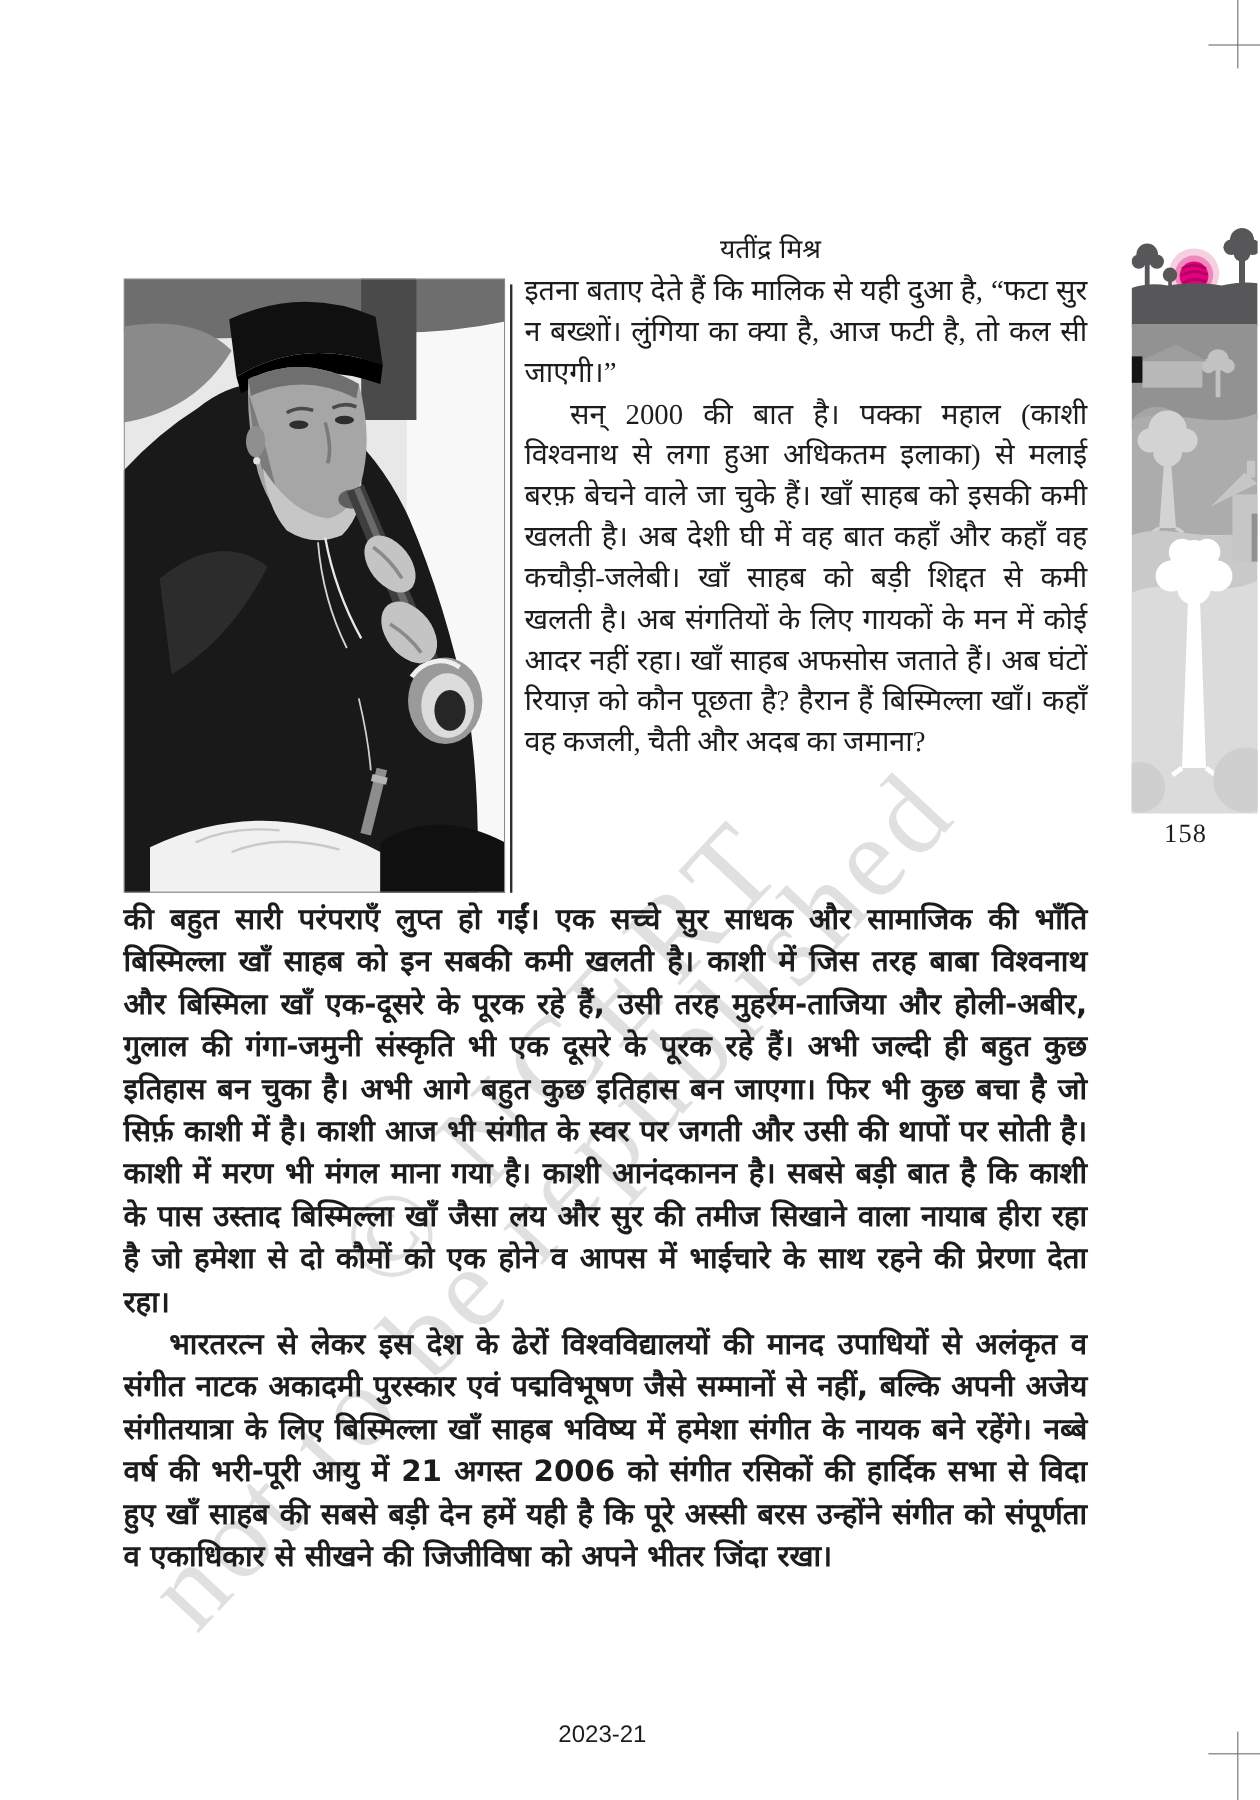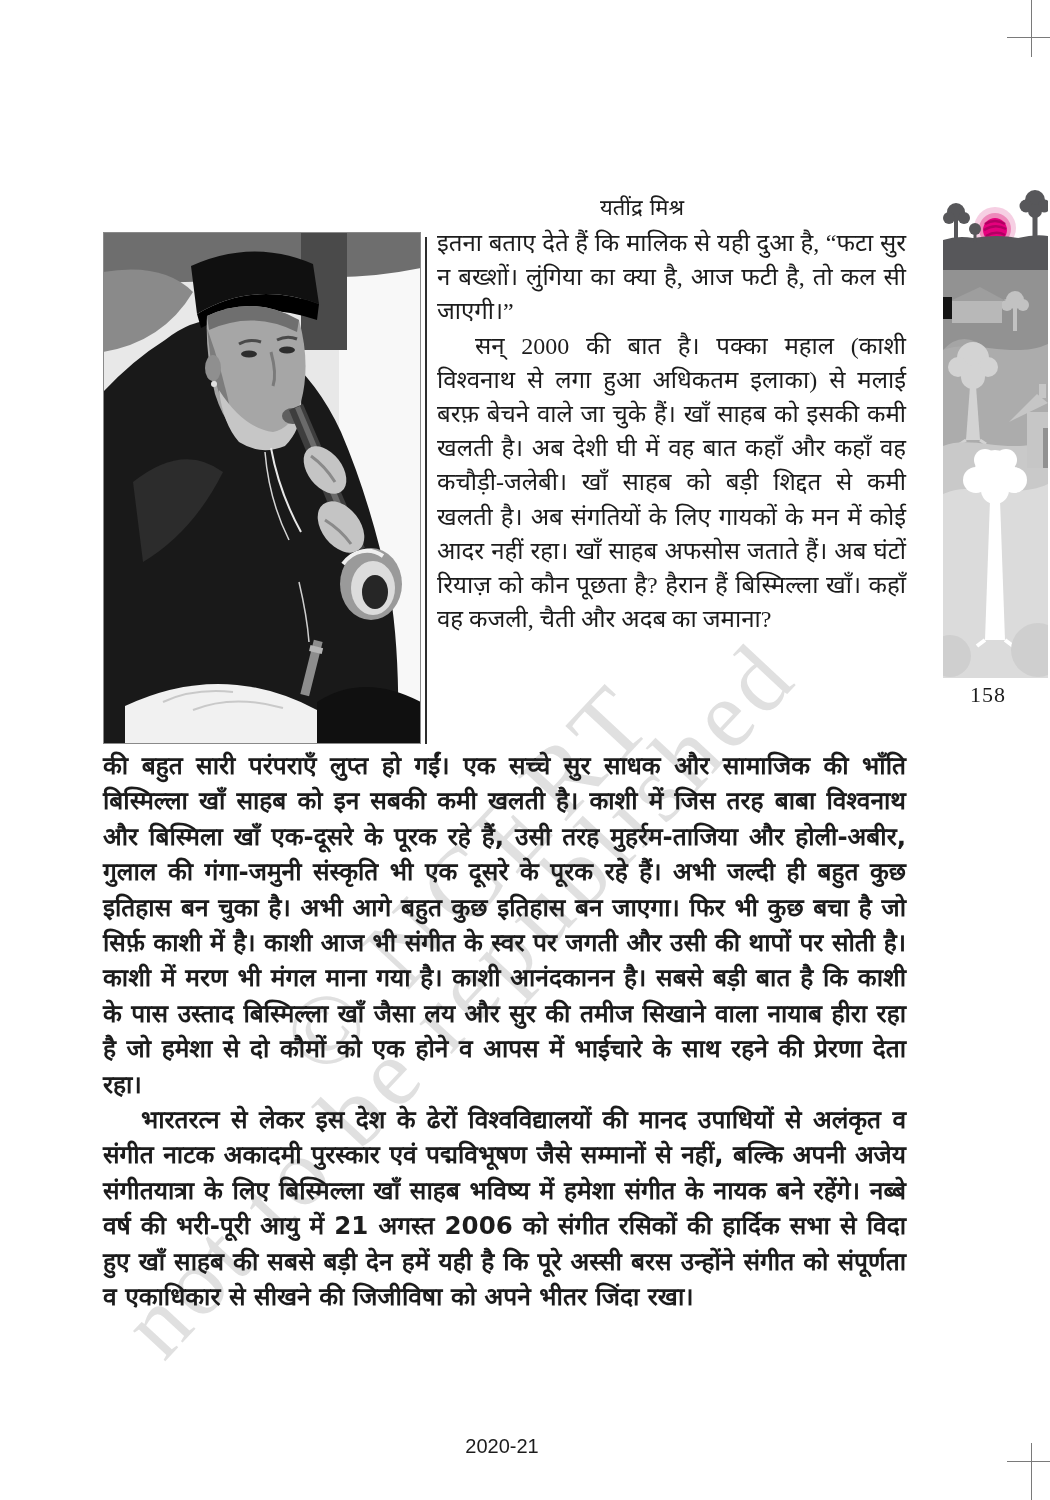--- a/index.html
+++ b/index.html
@@ -192,15 +192,15 @@
           <circle cx="52" cy="302" r="14"></circle>
         <polygon points="47,312 57,312 62,452 42,452"></polygon>
         <path d="M42,452 l-8,6 M62,452 l8,6" stroke="#ffffff" stroke-width="4"></path>
       </g>
       <circle cx="7" cy="468" r="21" fill="#cfcfcf"></circle>
       <circle cx="95" cy="462" r="27" fill="#cfcfcf"></circle>
       <rect x="100" y="240" width="5" height="40" fill="#919191"></rect>
     </svg>
   </div>
 
-  <div class="footer">2020-21</div>
+  <div class="footer">2023-21</div>
 
 </div>
 
 </body></html>

